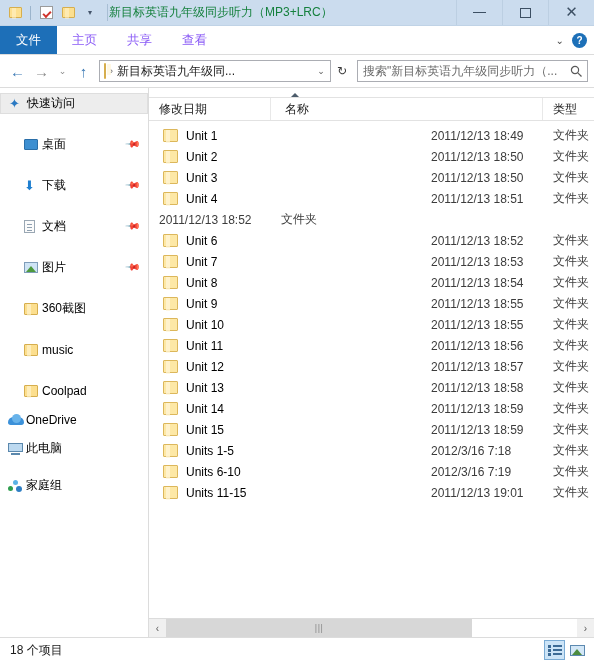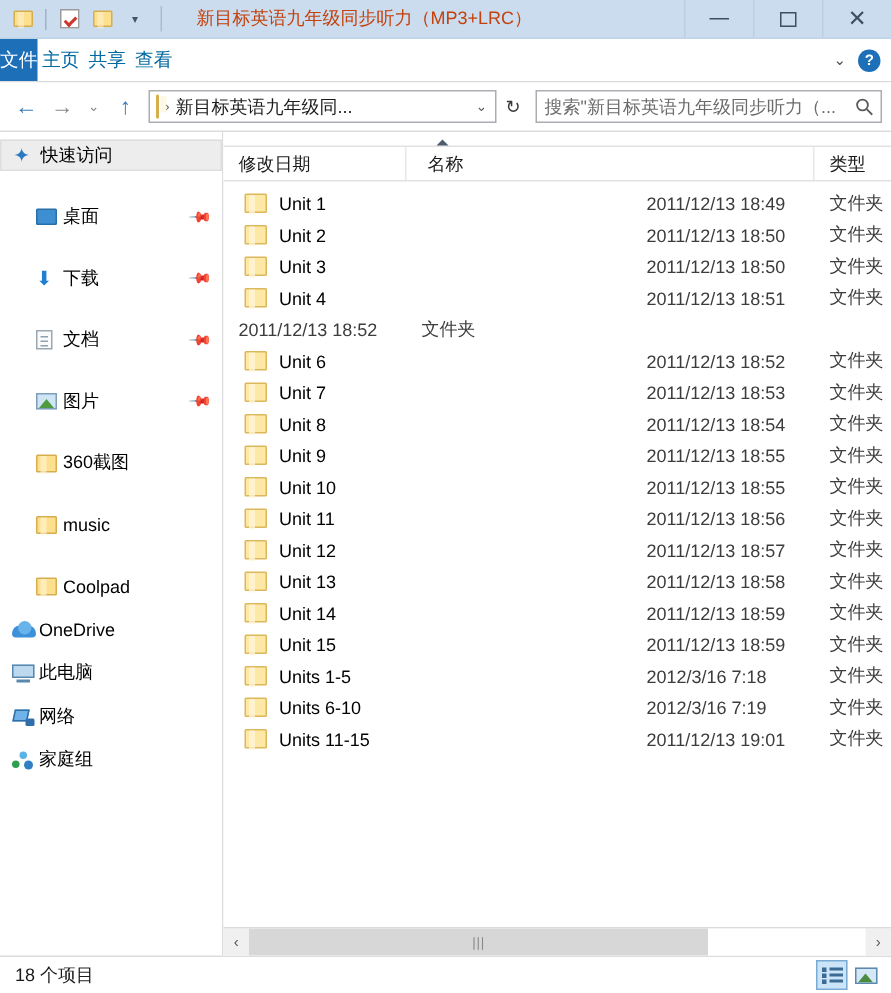--- a/index.html
+++ b/index.html
@@ -26,39 +26,39 @@
   .mini-folder::after{content:"";position:absolute;left:2px;top:0;width:4px;height:11px;background:#fff3cd;opacity:.55;}
   .qat-check{
     width:13px;height:13px;background:#fff;border:1px solid #9b9b9b;position:relative;box-sizing:border-box;
   }
   .qat-check::after{
     content:"";position:absolute;left:2px;top:4px;width:6px;height:3px;
     border-left:2px solid #d0342c;border-bottom:2px solid #d0342c;transform:rotate(-45deg);
   }
   .qat-caret{font-size:8px;color:#44546a;line-height:1;}
   .title-text{
-    flex:1;font-size:12px;color:#c2410c;margin-left:7px;white-space:nowrap;overflow:hidden;
-    text-overflow:ellipsis;padding-left:23px;border-left:1px solid #a8bed4;
+    flex:1;font-size:12px;color:#15803d;margin-left:7px;white-space:nowrap;overflow:hidden;
+    text-overflow:ellipsis;padding-left:1px;border-left:1px solid #a8bed4;
   }
   .wincontrols{display:flex;height:25px;}
   .wc{width:45px;height:25px;display:flex;align-items:center;justify-content:center;cursor:default;
       border-left:1px solid #bccfe2;}
   .wc-min{width:13px;height:1px;background:#3c4f63;}
   .wc-max{width:11px;height:10px;border:1px solid #3c4f63;box-sizing:border-box;}
   .wc-close{font-size:15px;color:#3c4f63;line-height:1;font-family:"DejaVu Sans",sans-serif;}
 
   
   .ribbon{
     height:28px;background:#fff;display:flex;align-items:stretch;
     border-bottom:1px solid #dcdcdc;flex:0 0 28px;
   }
   .tab{
-    display:flex;align-items:center;justify-content:center;padding:0 3px;font-size:12.5px;color:#0369a1;cursor:default;
-  }
-  .tab.file{background:#1d6fb8;color:#fff;font-weight:normal;padding:0 0;}
+    display:flex;align-items:center;justify-content:center;padding:0 15px;font-size:12.5px;color:#8b5cf6;cursor:default;
+  }
+  .tab.file{background:#1d6fb8;color:#fff;font-weight:normal;padding:0 16px;}
   .ribbon-spacer{flex:1;}
   .ribbon-right{display:flex;align-items:center;padding-right:7px;gap:8px;}
   .chev-down{font-size:10px;color:#4a4a4a;}
   .help-icon{
     width:15px;height:15px;border-radius:50%;background:#1d70b8;color:#fff;font-size:10px;
     display:flex;align-items:center;justify-content:center;font-weight:bold;
   }
 
   
   .addrbar{
@@ -325,26 +325,20 @@
         <span class="nav-label">OneDrive</span>
       </div>
       <div class="nav-gap"></div>
       <div class="nav-item">
         <span class="nav-ico">
             <span class="ico-pc"></span>
           </span>
         <span class="nav-label">此电脑</span>
       </div>
       <div class="nav-gap"></div>
-      <div class="nav-item">
-        <span class="nav-ico">
-            <span class="ico-net"></span>
-          </span>
-        <span class="nav-label">网络</span>
-      </div>
       <div class="nav-gap"></div>
       <div class="nav-item">
         <span class="nav-ico">
           <span class="ico-home">
               <span class="s1"></span>
               <span class="s2"></span>
               <span class="s3"></span>
             </span>
         </span>
         <span class="nav-label">家庭组</span>

